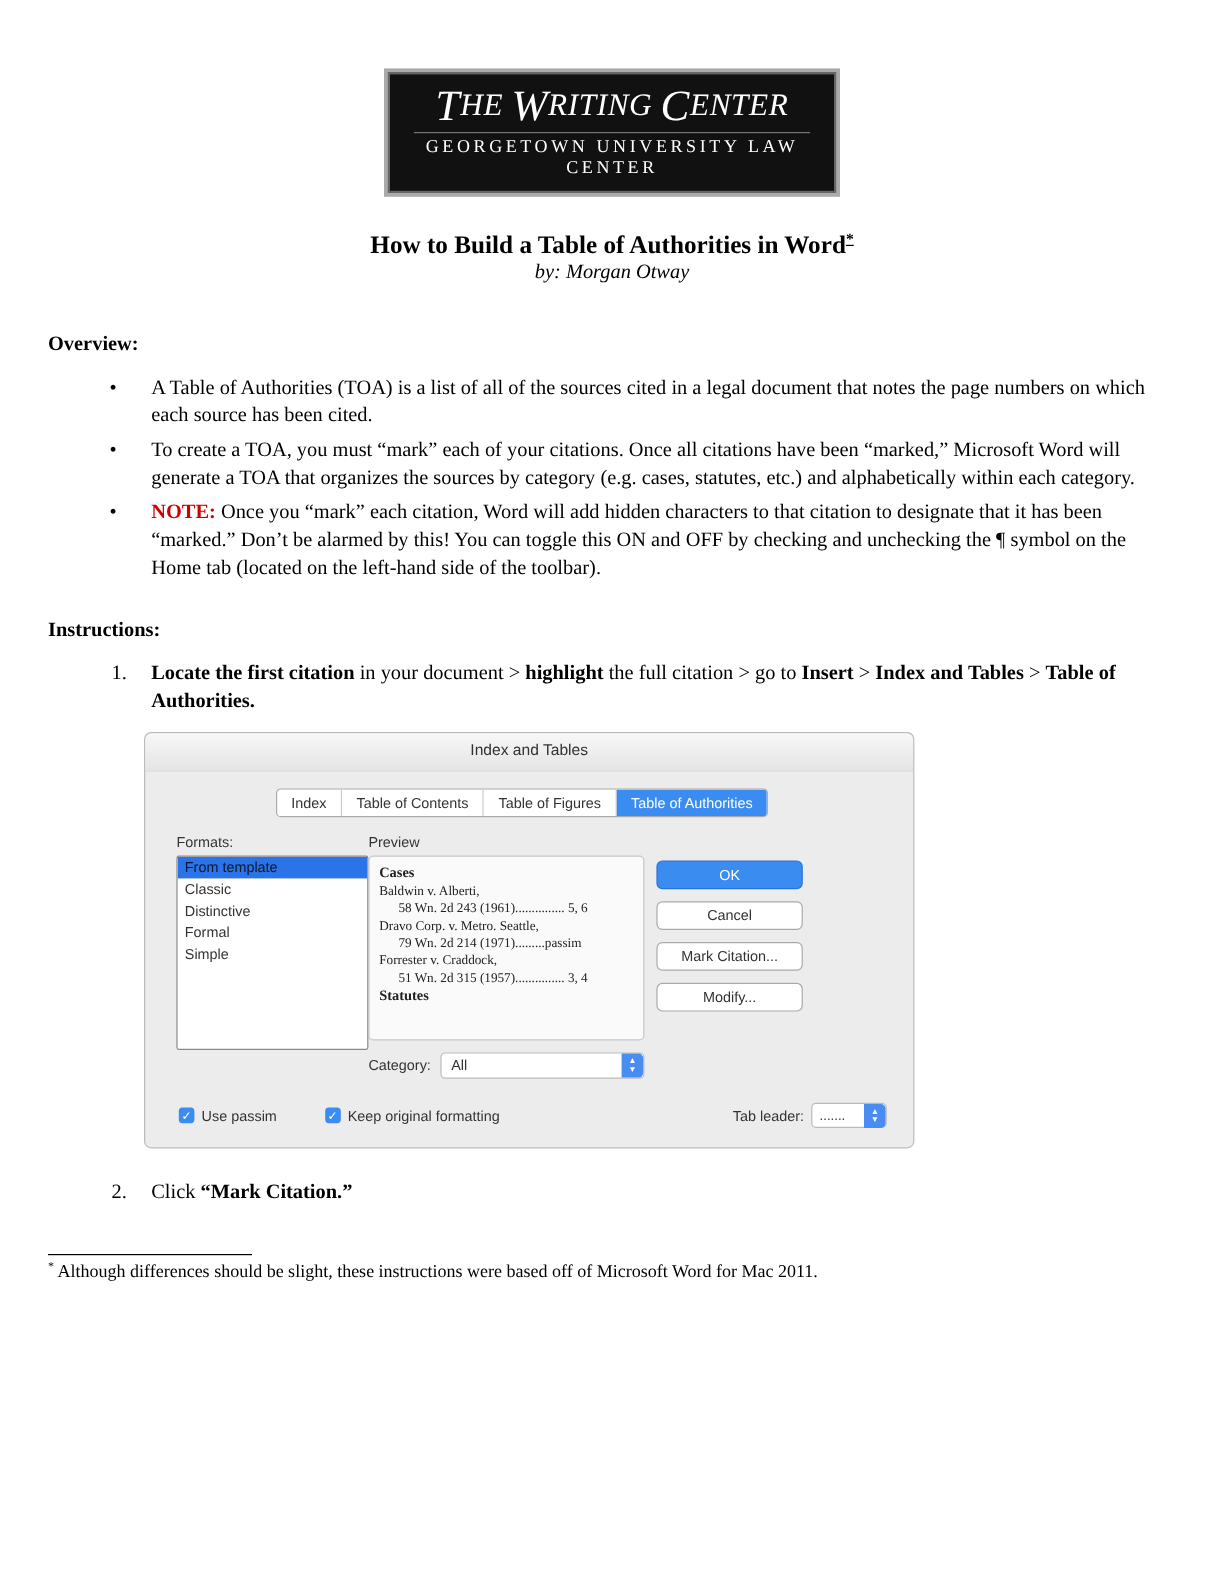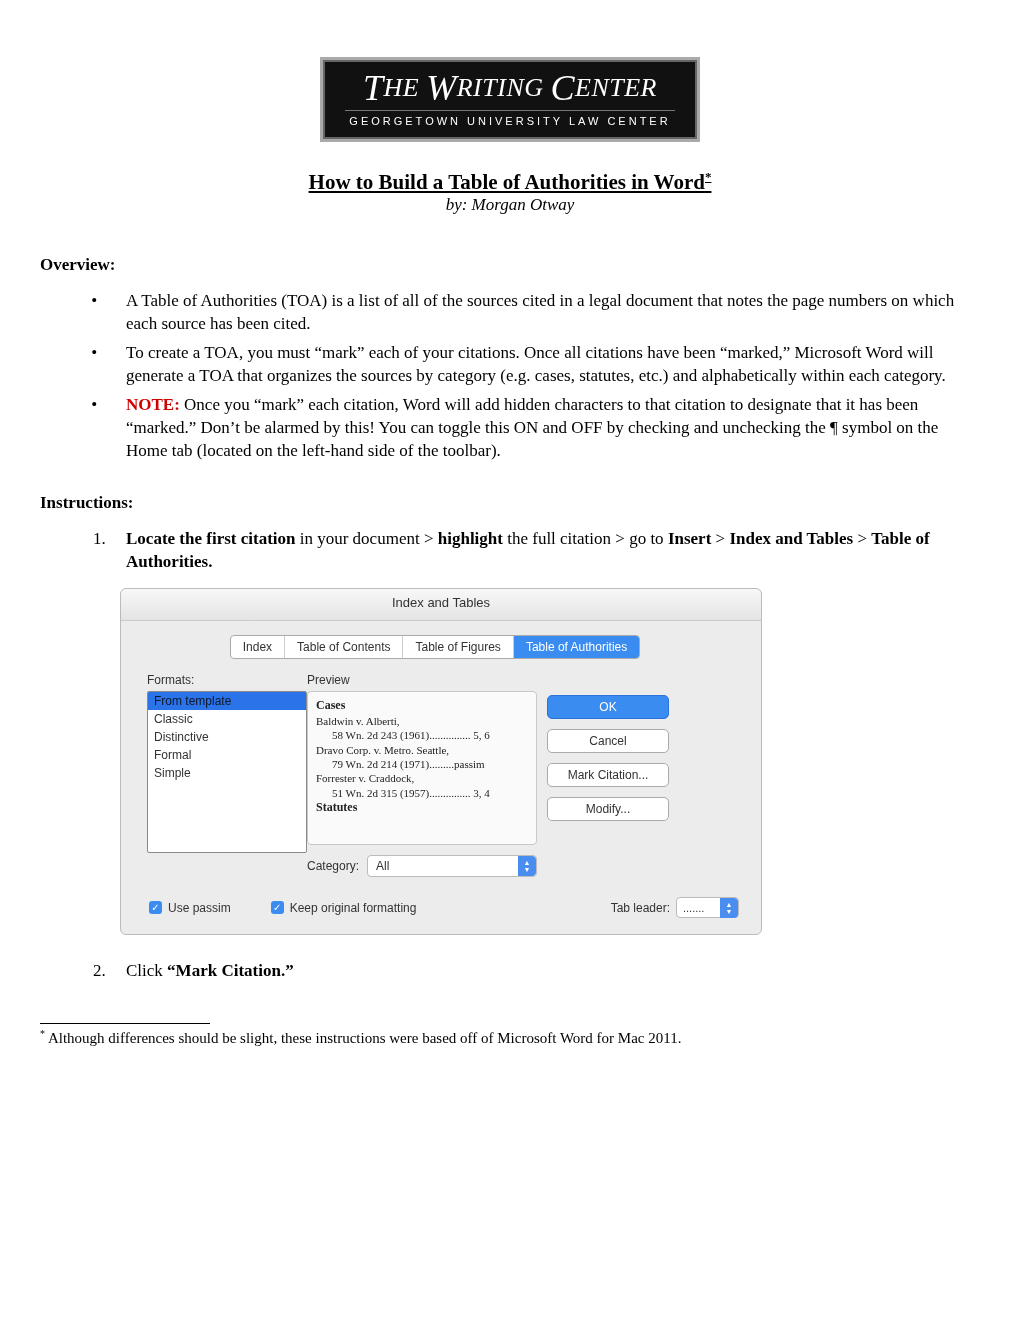--- a/index.html
+++ b/index.html
@@ -33,29 +33,29 @@
     letter-spacing: 0.5px;
     line-height: 1;
   }
   .logo-main .cap {
     font-size: 36px;
     font-style: italic;
     font-family: "Brush Script MT", Georgia, serif;
     vertical-align: -4px;
   }
   .logo-sub {
-    font-family: Liberation Sans, sans-serif;
-    font-size: 11px;
+    font-family: Liberation Serif, serif;
+    font-size: 15px;
     letter-spacing: 3px;
     border-top: 1px solid #777;
     margin-top: 4px;
     padding-top: 4px;
   }
   .title-wrap { text-align: center; margin-bottom: 40px; }
-  .title { font-weight: bold; font-size: 21px; text-decoration: underline; }
+  .title { font-weight: bold; font-size: 21px; }
   .title sup { font-size: 13px; text-decoration: underline; }
   .byline { font-style: italic; font-size: 17px; }
   .section-head { font-weight: bold; margin: 30px 0 15px 0; }
   ul.bullets { margin: 0 0 20px 0; padding-left: 70px; }
   ul.bullets li { margin-bottom: 6px; padding-left: 16px; line-height: 1.35; }
   ul.bullets li::marker { content: "•   "; }
   .note-red { color: #d00000; font-weight: bold; }
   ol.steps { margin: 0 0 15px 0; padding-left: 70px; }
   ol.steps li { padding-left: 16px; margin-bottom: 15px; line-height: 1.35; }
   .dialog-wrap { margin-left: 80px; margin-bottom: 25px; }

